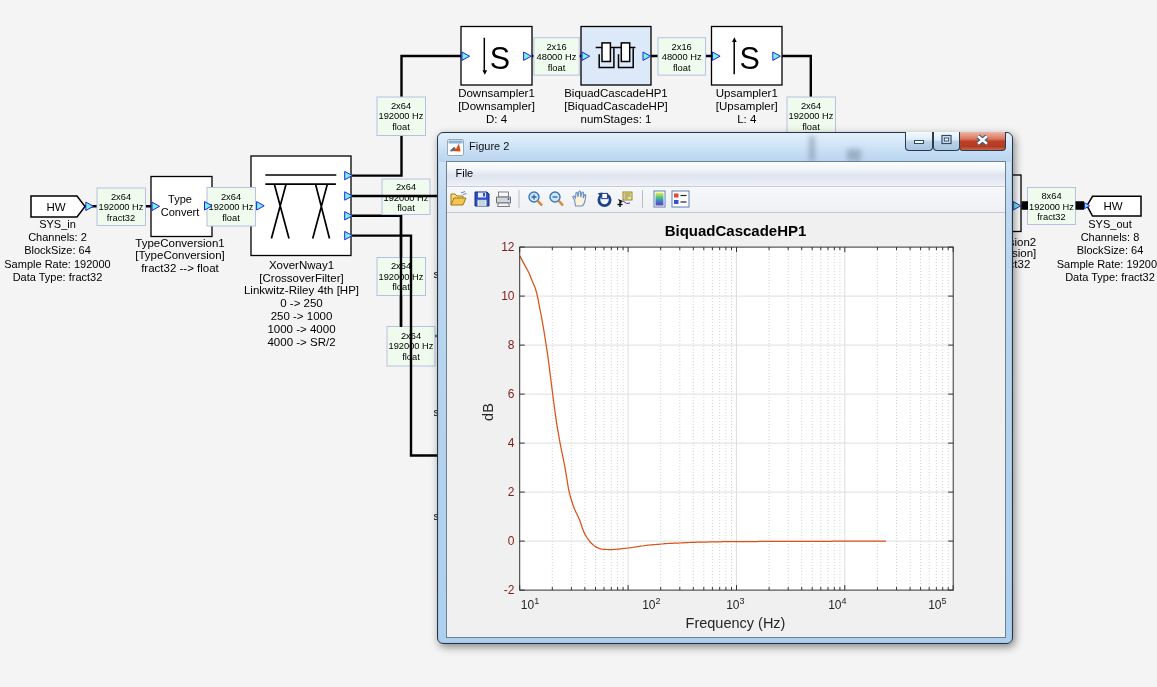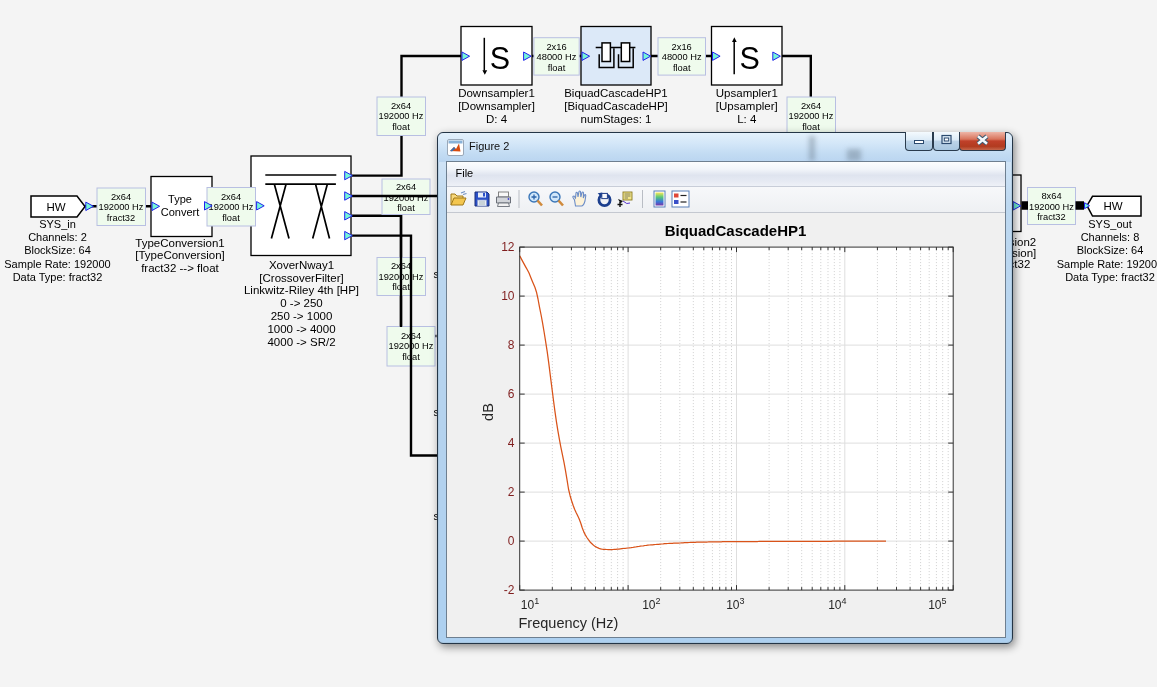--- a/index.html
+++ b/index.html
@@ -21,21 +21,21 @@
 #menubar{position:absolute;left:0;top:0;width:100%;height:25px;
   background:linear-gradient(180deg,#fcfdfe 0%,#f2f5fa 30%,#dfe4ef 55%,#e6eaf3 80%,#eef1f7 100%);
   border-bottom:1px solid #c8cdd8;box-sizing:border-box;}
 #menubar span{position:absolute;left:9px;top:5px;font-size:11px;color:#000;}
 #toolbar{position:absolute;left:0;top:25px;width:100%;height:26px;background:linear-gradient(180deg,#f7f8fa,#eef0f3);border-bottom:1px solid #c4c8d0;box-sizing:border-box;}
 #canvas{position:absolute;left:0;top:51px;width:558px;height:424.5px;background:#f0f0f0;}
 .yt{position:absolute;right:490px;width:30px;text-align:right;font-size:12px;color:#7f1d1d;}
 .xt{position:absolute;top:383.5px;width:40px;text-align:right;font-size:12px;color:#262626;}
 .sup{font-size:9px;vertical-align:4.5px;letter-spacing:0;}
 #ptitle{position:absolute;left:72px;top:9px;width:434px;text-align:center;font-size:15px;font-weight:bold;color:#000;}
-#xlab{position:absolute;left:72px;top:402px;width:434px;text-align:left;font-size:14.5px;color:#262626;}
+#xlab{position:absolute;left:72px;top:402px;width:434px;text-align:center;font-size:14.5px;color:#262626;}
 #ylab{position:absolute;left:32px;top:191.5px;font-size:14.5px;color:#262626;transform:rotate(-90deg);}
 .smear{position:absolute;background:rgba(90,105,120,0.38);filter:blur(2.5px);}
 </style></head>
 <body>
 <svg id="diag" width="1157" height="687" viewBox="0 0 1157 687">
 <defs>
 <g id="wlabel">
         <rect x="0" y="0" width="48.5" height="37.5" fill="#effbed" stroke="#b8bfe2" stroke-width="1"></rect>
       </g>
 </defs>

